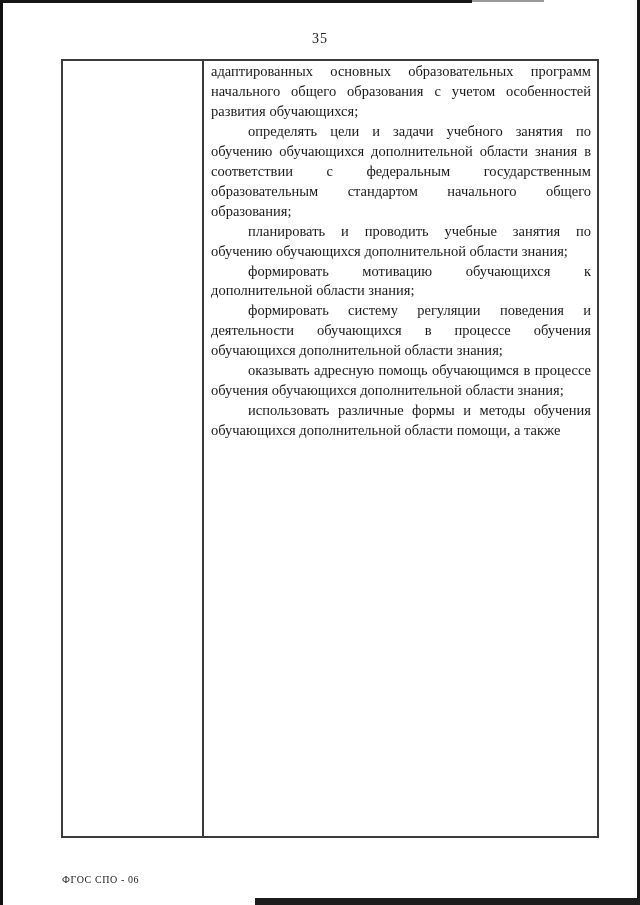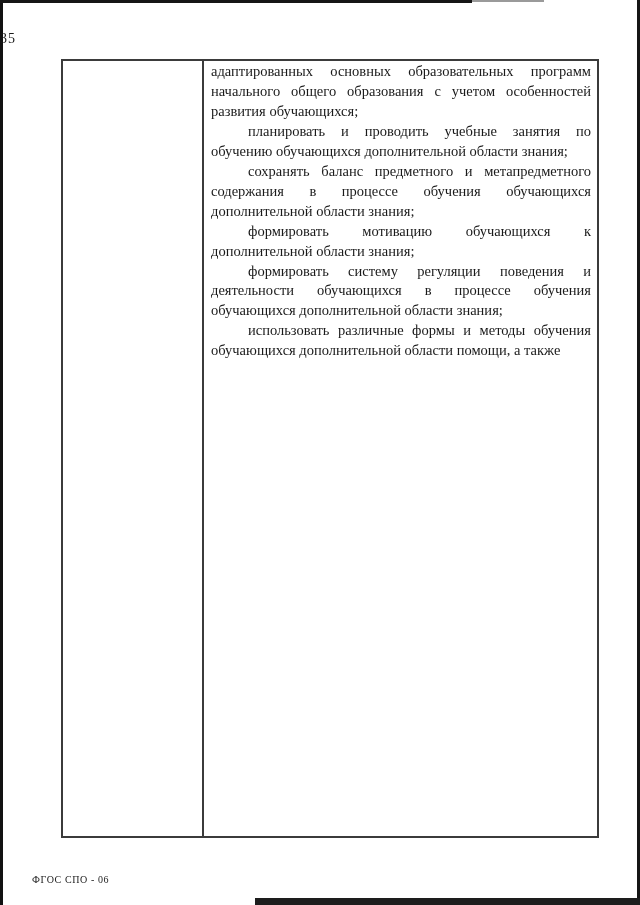--- a/index.html
+++ b/index.html
@@ -13,20 +13,21 @@
   }
   
   .edge-left   { position: absolute; left: 0; top: 0; width: 3px; height: 905px; background: #111; }
   .edge-right  { position: absolute; left: 637px; top: 0; width: 3px; height: 905px; background: #151515; }
   .edge-top    { position: absolute; left: 0; top: 0; width: 472px; height: 3px; background: #161616; }
   .edge-top-faint { position: absolute; left: 472px; top: 0; width: 72px; height: 2px; background: #9a9a9a; }
   .edge-bottom { position: absolute; left: 255px; top: 898px; width: 385px; height: 7px; background: #1d1d1d; }
 
   .page-number {
     position: absolute; top: 31px; left: 0; width: 640px;
+    text-align: center;
     font-size: 14px;
     letter-spacing: 1px;
   }
 
   .doc-table {
     position: absolute; left: 61px; top: 59px;
     width: 538px; height: 779px;
     border: 2px solid #3b3b3b;
     display: flex;
     background: #fff;
@@ -41,42 +42,43 @@
     padding: 1px 6px 16px 7px;
     font-size: 14.5px;
     line-height: 19.95px;
     text-align: justify;
     overflow: hidden;
   }
   .col-right p { text-indent: 37px; }
   .col-right p:first-child { text-indent: 0; }
 
   .footer {
-    position: absolute; left: 32px; top: 874px;
+    position: absolute; left: 62px; top: 874px;
     font-size: 10px;
     letter-spacing: 0.6px;
     color: #222;
   }
 </style>
 </head>
 <body>
 
 <div class="edge-left"></div>
 <div class="edge-right"></div>
 <div class="edge-top"></div>
 <div class="edge-top-faint"></div>
 <div class="edge-bottom"></div>
 
 <div class="page-number">35</div>
 
 <div class="doc-table">
   <div class="col-left"></div>
   <div class="col-right">
       <p>адаптированных основных образовательных программ начального общего образования с учетом особенностей развития обучающихся;</p>
+      <p>определять цели и задачи учебного занятия по обучению обучающихся дополнительной области знания в соответствии с федеральным государственным образовательным стандартом начального общего образования;</p>
       <p>планировать и проводить учебные занятия по обучению обучающихся дополнительной области знания;</p>
-      <p>сохранять баланс предметного и метапредметного содержания в процессе обучения обучающихся дополнительной области знания;</p>
       <p>формировать мотивацию обучающихся к дополнительной области знания;</p>
       <p>формировать систему регуляции поведения и деятельности обучающихся в процессе обучения обучающихся дополнительной области знания;</p>
+      <p>оказывать адресную помощь обучающимся в процессе обучения обучающихся дополнительной области знания;</p>
       <p>использовать различные формы и методы обучения обучающихся дополнительной области помощи, а также</p>
     </div>
 </div>
 
 <div class="footer">ФГОС СПО - 06</div>
 
 </body></html>

